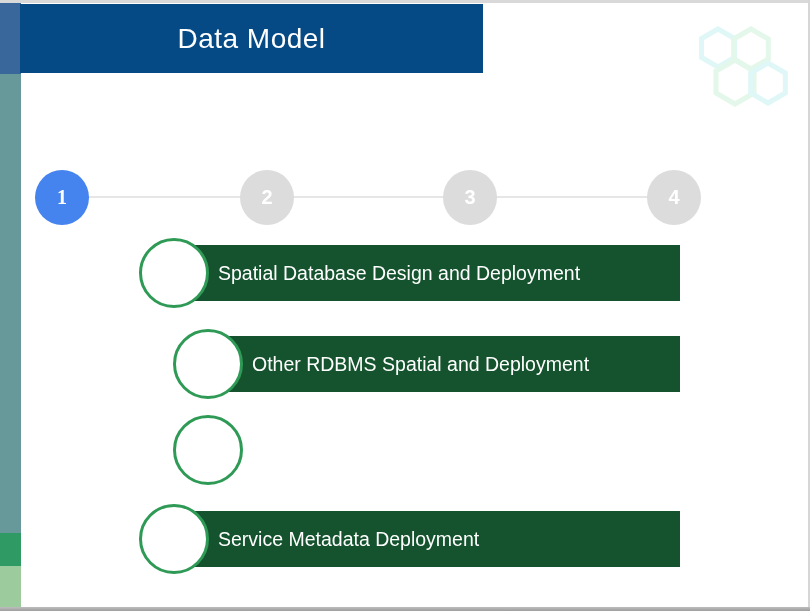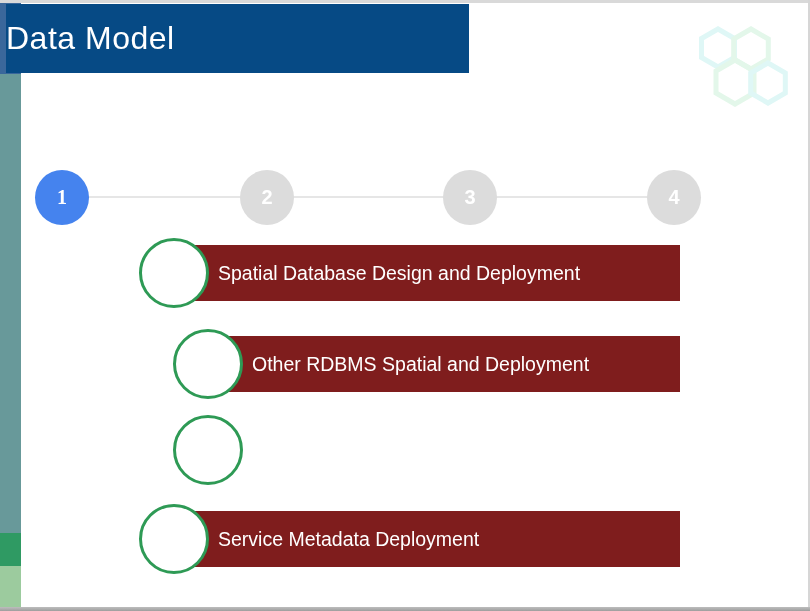--- a/index.html
+++ b/index.html
@@ -19,24 +19,24 @@
 
   
   .strip { position:absolute; left:0; width:21px; }
   .strip-blue       { top:3px;   height:71px;  background:#3a679b; }
   .strip-teal       { top:74px;  height:459px; background:#68999a; }
   .strip-green      { top:533px; height:33px;  background:#2f9a63; }
   .strip-lightgreen { top:566px; height:41px;  background:#9ccb9e; }
 
   
   .banner {
-    position:absolute; left:6px; top:4px; width:463px; height:69px;
+    position:absolute; left:20px; top:4px; width:463px; height:69px;
     background:#064a85; color:#ffffff;
-    display:flex; align-items:center; 
-    font-size:32px; letter-spacing:0.5px;
+    display:flex; align-items:center; justify-content:center;
+    font-size:28px; letter-spacing:0.5px;
   }
 
   
   .hex-decor { position:absolute; left:680px; top:0; }
 
   
   .stepper-line {
     position:absolute; left:62px; top:196px; width:612px; height:2px; background:#e6e6e6;
   }
   .step-circle {
@@ -46,21 +46,21 @@
   }
   .step-inactive { background:#dcdcdc; font-family:"Liberation Sans", sans-serif; }
   .step-active   { background:#4583ee; font-family:"Liberation Serif", serif; }
   .step-1 { left:35px;  }
   .step-2 { left:240px; }
   .step-3 { left:443px; }
   .step-4 { left:647px; }
 
   
   .item-bar {
-    position:absolute; height:56px; background:#7f1d1d; color:#ffffff;
+    position:absolute; height:56px; background:#14532d; color:#ffffff;
     display:flex; align-items:center; box-sizing:border-box; padding-left:44px;
     font-size:19.5px; z-index:1;
   }
   .bar-1 { left:174px; top:245px; width:506px; }
   .bar-2 { left:208px; top:336px; width:472px; }
   .bar-3 { left:208px; top:422px; width:472px; }
   .bar-4 { left:174px; top:511px; width:506px; }
 
   .item-bullet {
     position:absolute; width:64px; height:64px; border-radius:50%;

